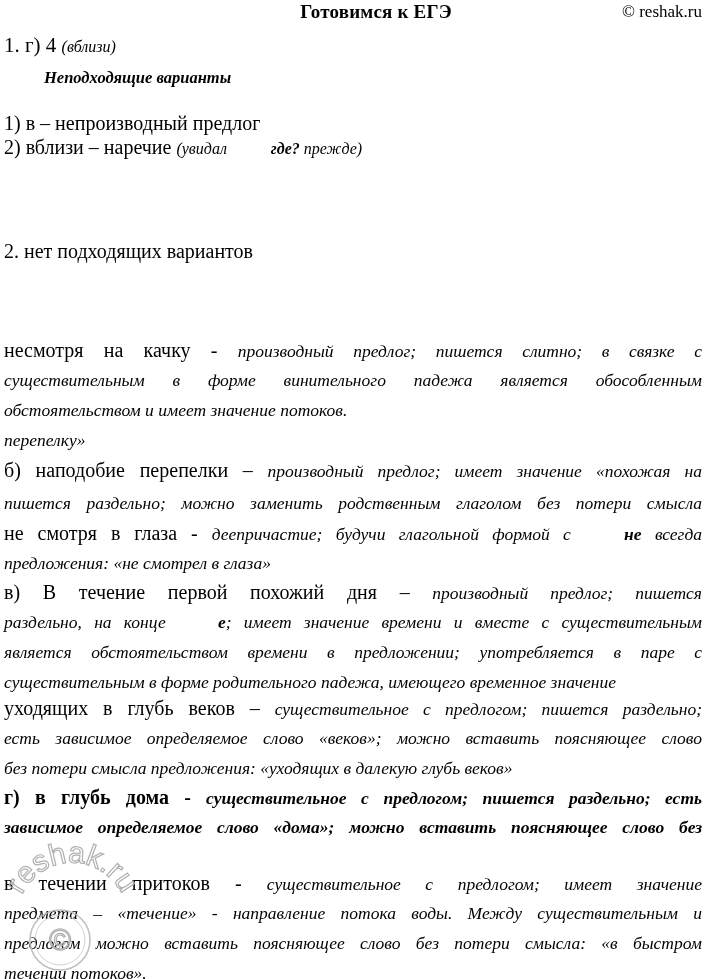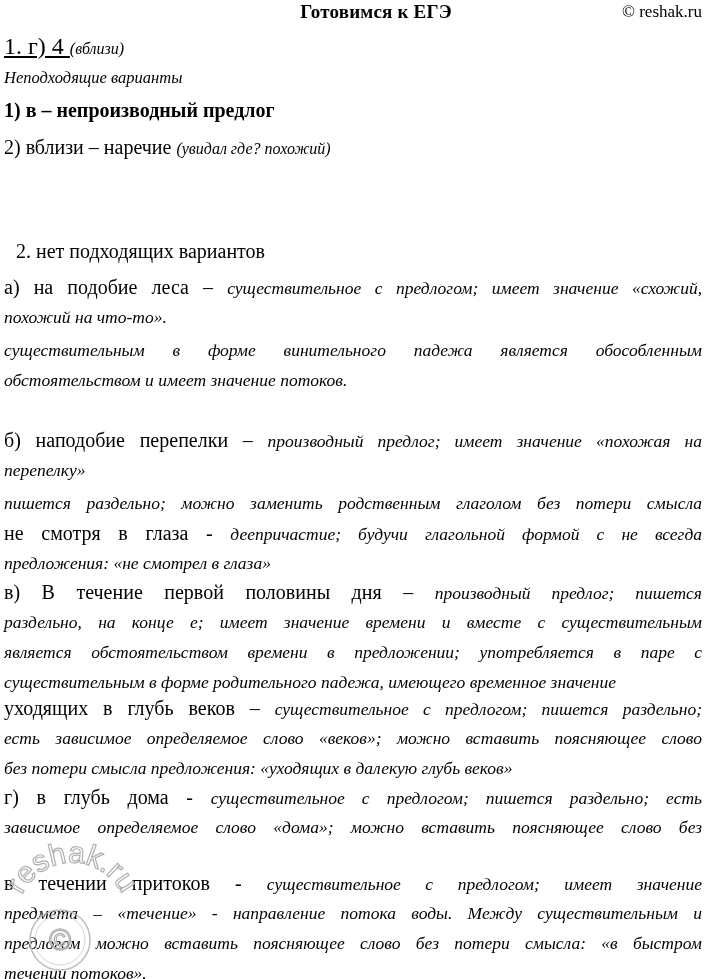--- a/index.html
+++ b/index.html
@@ -49,21 +49,21 @@
     }
     .line {
       position: absolute;
       left: 4px;
       right: 4px;
       white-space: nowrap;
     }
     .reg { font-size: 20px; font-style: normal; }
     .it { font-style: italic; font-size: 17.5px; }
     .it-sm { font-style: italic; font-size: 16px; }
-    .b { font-weight: normal; }
+    .b { font-weight: bold; margin-left: 40px; }
     .para {
       position: absolute;
       left: 4px;
       width: 698px;
     }
     .para .row {
       display: block;
       height: 30px;
       line-height: 30px;
       text-align: justify;
@@ -86,75 +86,72 @@
 <body>
 
 <div class="page">
 
   <div class="header">
     <div class="header-title">Готовимся к ЕГЭ</div>
     <div class="header-copy">© reshak.ru</div>
   </div>
 
   <div class="line" style="top:33px;">
-    <span class="reg" style="font-size:24px;text-decoration:underline;">1. г) 4 </span><span class="it-sm">(вблизи)</span>
+    <span class="reg" style="font-size:21px;">1. г) 4 </span><span class="it-sm">(вблизи)</span>
   </div>
 
   <div class="line" style="top:68px;">
     <span class="it b" style="font-size:16.5px;">Неподходящие варианты</span>
   </div>
 
-  <div class="line" style="top:99px;font-weight:bold;">
+  <div class="line" style="top:112px;">
     <span class="reg">1) в – непроизводный предлог</span>
   </div>
 
   <div class="line" style="top:136px;">
-    <span class="reg">2) вблизи – наречие </span><span class="it-sm">(увидал </span><span class="it-sm b">где?</span><span class="it-sm"> похожий)</span>
+    <span class="reg">2) вблизи – наречие </span><span class="it-sm">(увидал </span><span class="it-sm b">где?</span><span class="it-sm"> прежде)</span>
   </div>
 
 
-  <div class="line" style="top:240px;margin-left:12px;">
+  <div class="line" style="top:240px;">
     <span class="reg">2. нет подходящих вариантов</span>
   </div>
 
-  <div class="para" style="top:272px;">
-    <span class="row"><span class="reg">а) на подобие леса – </span><span class="it">существительное с предлогом; имеет значение «схожий,</span></span>
-    <span class="row last"><span class="it">похожий на что-то».</span></span>
-  </div>
 
   <div class="para" style="top:335px;">
+    <span class="row"><span class="reg">несмотря на качку - </span><span class="it">производный предлог; пишется слитно; в связке с</span></span>
     <span class="row"><span class="it">существительным в форме винительного падежа является обособленным</span></span>
     <span class="row last"><span class="it">обстоятельством и имеет значение потоков.</span></span>
   </div>
 
   <div class="para" style="top:425px;">
+    <span class="row last"><span class="it">перепелку»</span></span>
     <span class="row"><span class="reg">б) наподобие перепелки – </span><span class="it">производный предлог; имеет значение «похожая на</span></span>
-    <span class="row last"><span class="it">перепелку»</span></span>
   </div>
 
   <div class="para" style="top:488px;">
     <span class="row"><span class="it">пишется раздельно; можно заменить родственным глаголом без потери смысла</span></span>
     <span class="row"><span class="reg">не смотря в глаза - </span><span class="it">деепричастие; будучи глагольной формой с </span><span class="it b">не</span><span class="it"> всегда</span></span>
     <span class="row last"><span class="it">предложения: «не смотрел в глаза»</span></span>
   </div>
 
   <div class="para" style="top:577px;">
-    <span class="row"><span class="reg">в) В течение первой половины дня – </span><span class="it">производный предлог; пишется</span></span>
+    <span class="row"><span class="reg">в) В течение первой похожий дня – </span><span class="it">производный предлог; пишется</span></span>
     <span class="row"><span class="it">раздельно, на конце </span><span class="it b">е</span><span class="it">; имеет значение времени и вместе с существительным</span></span>
     <span class="row"><span class="it">является обстоятельством времени в предложении; употребляется в паре с</span></span>
     <span class="row last"><span class="it">существительным в форме родительного падежа, имеющего временное значение</span></span>
   </div>
 
   <div class="para" style="top:693px;">
     <span class="row"><span class="reg">уходящих в глубь веков – </span><span class="it">существительное с предлогом; пишется раздельно;</span></span>
     <span class="row"><span class="it">есть зависимое определяемое слово «веков»; можно вставить поясняющее слово</span></span>
     <span class="row last"><span class="it">без потери смысла предложения: «уходящих в далекую глубь веков»</span></span>
   </div>
 
-  <div class="para" style="top:782px;">
+  <div class="para" style="top:782px;font-weight:bold;">
     <span class="row"><span class="reg">г) в глубь дома - </span><span class="it">существительное с предлогом; пишется раздельно; есть</span></span>
     <span class="row"><span class="it">зависимое определяемое слово «дома»; можно вставить поясняющее слово без</span></span>
   </div>
 
   <div class="para" style="top:868px;">
     <span class="row"><span class="reg">в течении притоков - </span><span class="it">существительное с предлогом; имеет значение</span></span>
     <span class="row"><span class="it">предмета – «течение» - направление потока воды. Между существительным и</span></span>
     <span class="row"><span class="it">предлогом можно вставить поясняющее слово без потери смысла: «в быстром</span></span>
     <span class="row last"><span class="it">течении потоков».</span></span>
   </div>

